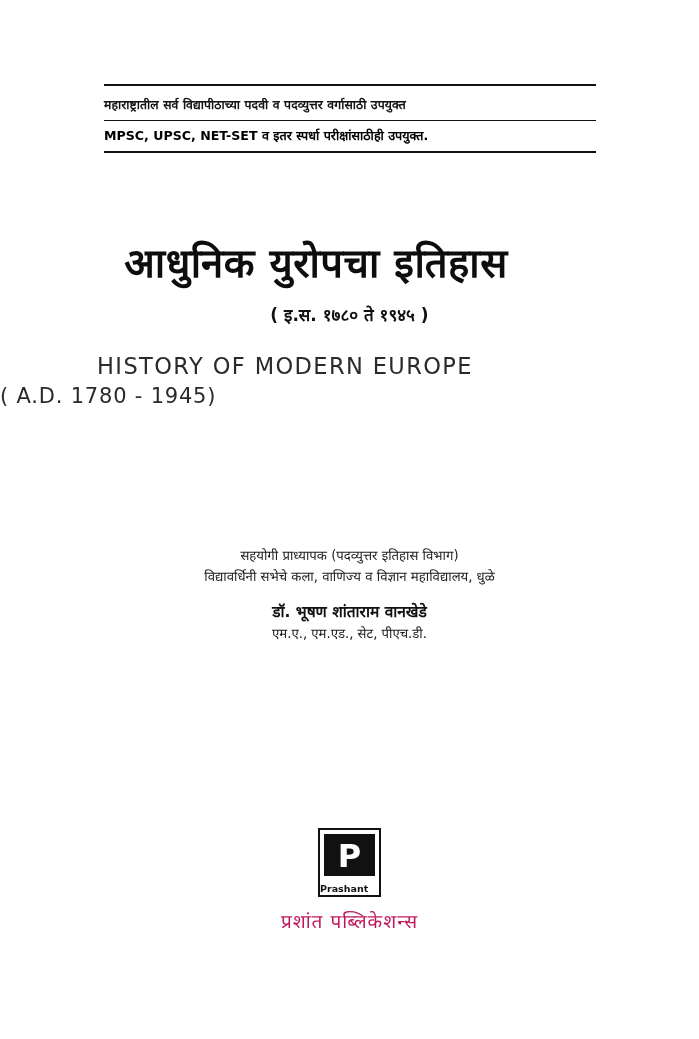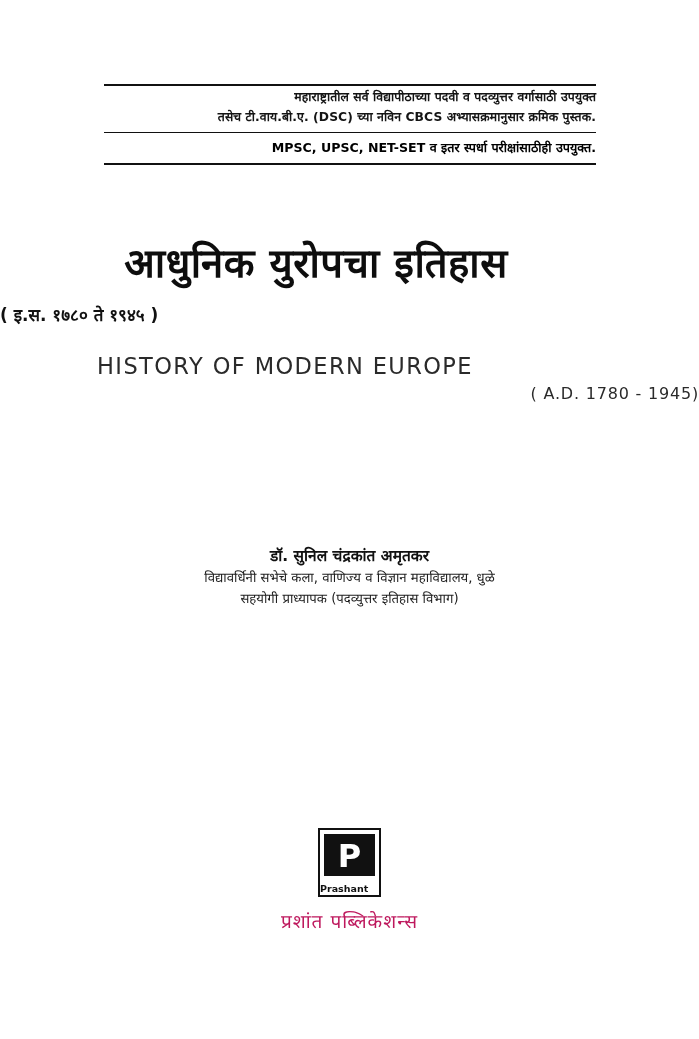--- a/index.html
+++ b/index.html
@@ -22,22 +22,22 @@
   }
 
   
   .notice-block {
     position: absolute;
     left: 104px;
     top: 84px;
     width: 492px;
     border-top: 2px solid #111;
     border-bottom: 2px solid #111;
-    padding: 1px 0 6px 0;
-    text-align: right;
+    padding: 9px 0 6px 0;
+    text-align: left;
   }
   .notice-line {
     font-family: "DejaVu Sans", sans-serif;
     font-size: 12.3px;
     line-height: 20px;
     font-weight: 700;
     letter-spacing: 0.1px;
     color: #141414;
   }
   .notice-rule {
@@ -65,20 +65,21 @@
     font-weight: 700;
     font-size: 40px;
     letter-spacing: 0.5px;
     color: #0d0d0d;
   }
   .title-sub-mr {
     position: absolute;
     left: 0;
     top: 303px;
     width: 699px;
+    text-align: center;
     font-family: "DejaVu Sans", sans-serif;
     font-weight: 700;
     font-size: 17px;
     color: #111;
   }
   .title-en {
     position: absolute;
     left: 0;
     top: 353px;
     width: 570px;
@@ -87,24 +88,24 @@
     font-weight: 400;
     font-size: 22.5px;
     letter-spacing: 1.4px;
     color: #2a2a2a;
   }
   .title-en-sub {
     position: absolute;
     left: 0;
     top: 384px;
     width: 699px;
-    text-align: right;
-    font-family: "DejaVu Sans", sans-serif;
-    font-weight: 400;
-    font-size: 16px;
+    text-align: left;
+    font-family: "DejaVu Sans", sans-serif;
+    font-weight: 400;
+    font-size: 21px;
     letter-spacing: 0.8px;
     color: #2a2a2a;
   }
 
   
   .authors {
     position: absolute;
     left: 0;
     top: 545px;
     width: 699px;
@@ -185,35 +186,35 @@
     color: #be185d;
   }
 </style>
 </head>
 <body>
 
 <div class="page">
 
   <div class="notice-block">
     <div class="notice-line">महाराष्ट्रातील सर्व विद्यापीठाच्या पदवी व पदव्युत्तर वर्गासाठी उपयुक्त</div>
-    <div class="notice-line">तसेच टी.वाय.बी.ए. (DSC) च्या नविन CBCS अभ्यासक्रमानुसार क्रमिक पुस्तक.</div>
     <div class="notice-rule"></div>
     <div class="notice-exam">MPSC, UPSC, NET-SET व इतर स्पर्धा परीक्षांसाठीही उपयुक्त.</div>
   </div>
 
   <div class="title-main">आधुनिक युरोपचा इतिहास</div>
   <div class="title-sub-mr">( इ.स. १७८० ते १९४५ )</div>
   <div class="title-en">HISTORY OF MODERN EUROPE</div>
   <div class="title-en-sub">( A.D. 1780 - 1945)</div>
 
   <div class="authors">
-    <div class="author-name">डॉ. सुनिल चंद्रकांत अमृतकर</div>
+    <div class="author-aff">सहयोगी प्राध्यापक (पदव्युत्तर इतिहास विभाग)</div>
     <div class="author-aff">विद्यावर्धिनी सभेचे कला, वाणिज्य व विज्ञान महाविद्यालय, धुळे</div>
-    <div class="author-aff">सहयोगी प्राध्यापक (पदव्युत्तर इतिहास विभाग)</div>
     <div class="author-gap"></div>
+    <div class="author-name">डॉ. भूषण शांताराम वानखेडे</div>
+    <div class="author-aff">एम.ए., एम.एड., सेट, पीएच.डी.</div>
   </div>
 
   <div class="logo-box">
     <div class="logo-inner">
       <div class="logo-p">P</div>
     </div>
     <div class="logo-word">Prashant</div>
   </div>
 
   <div class="publisher">प्रशांत पब्लिकेशन्स</div>

